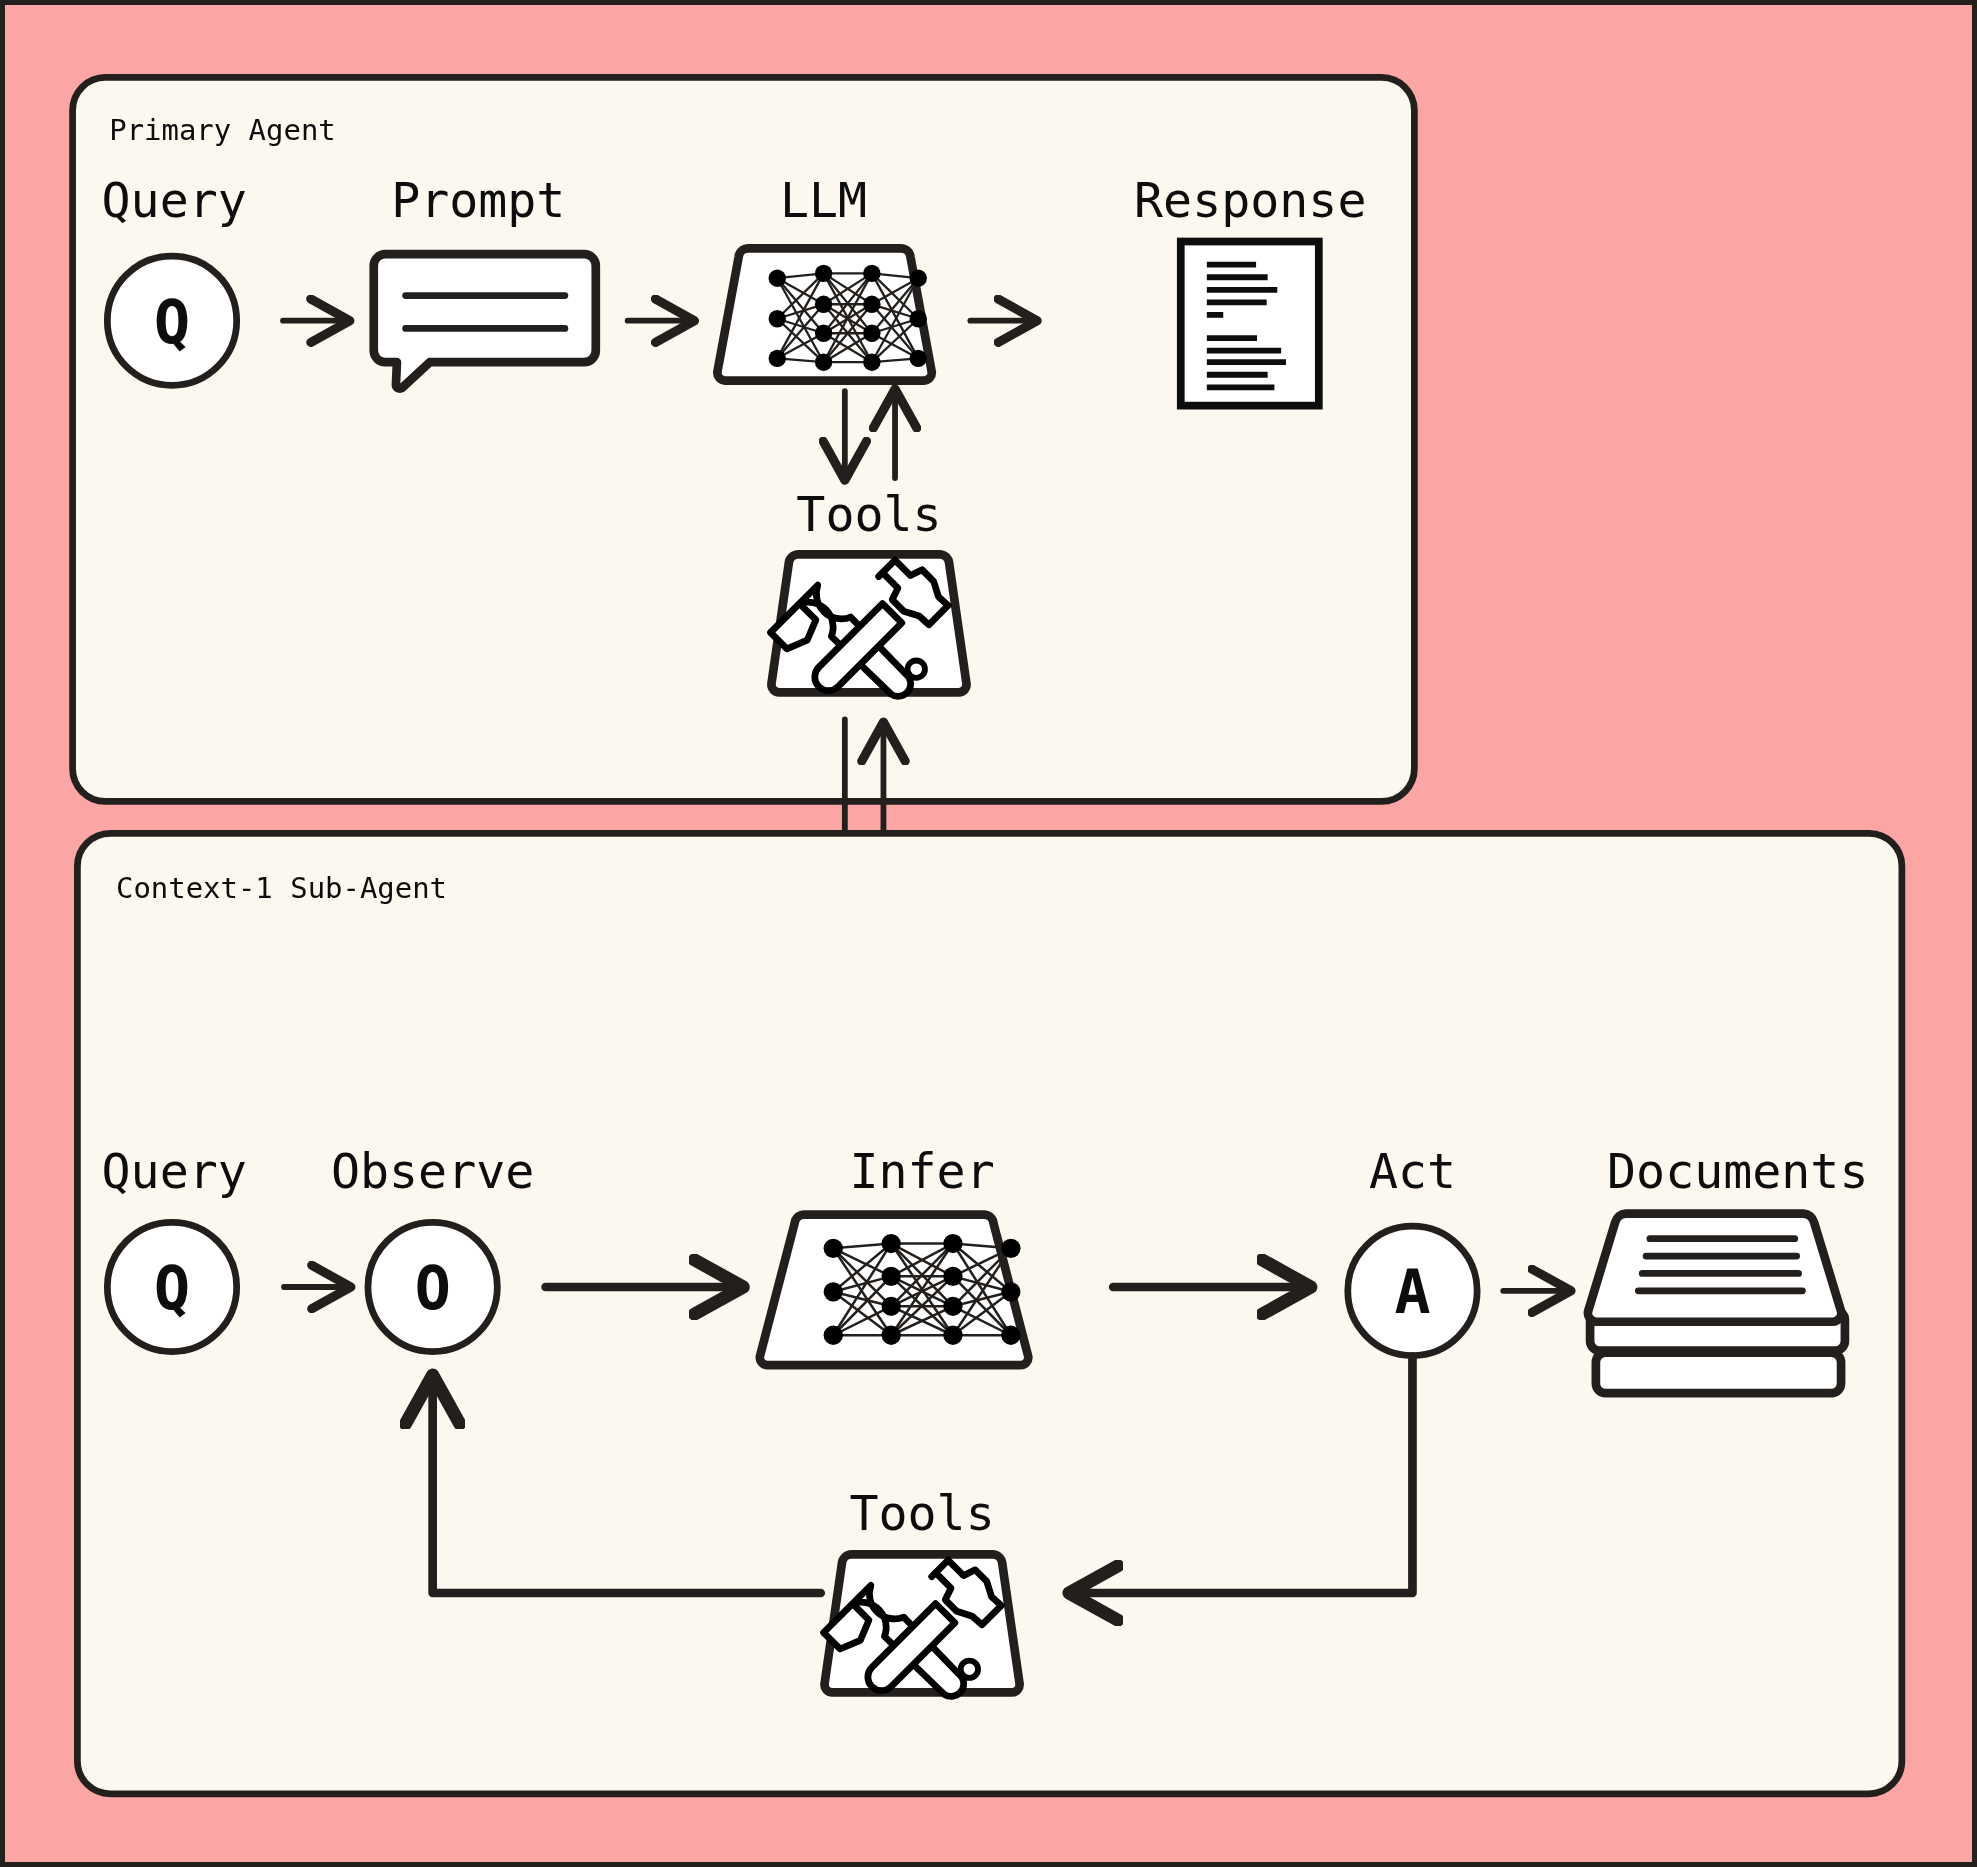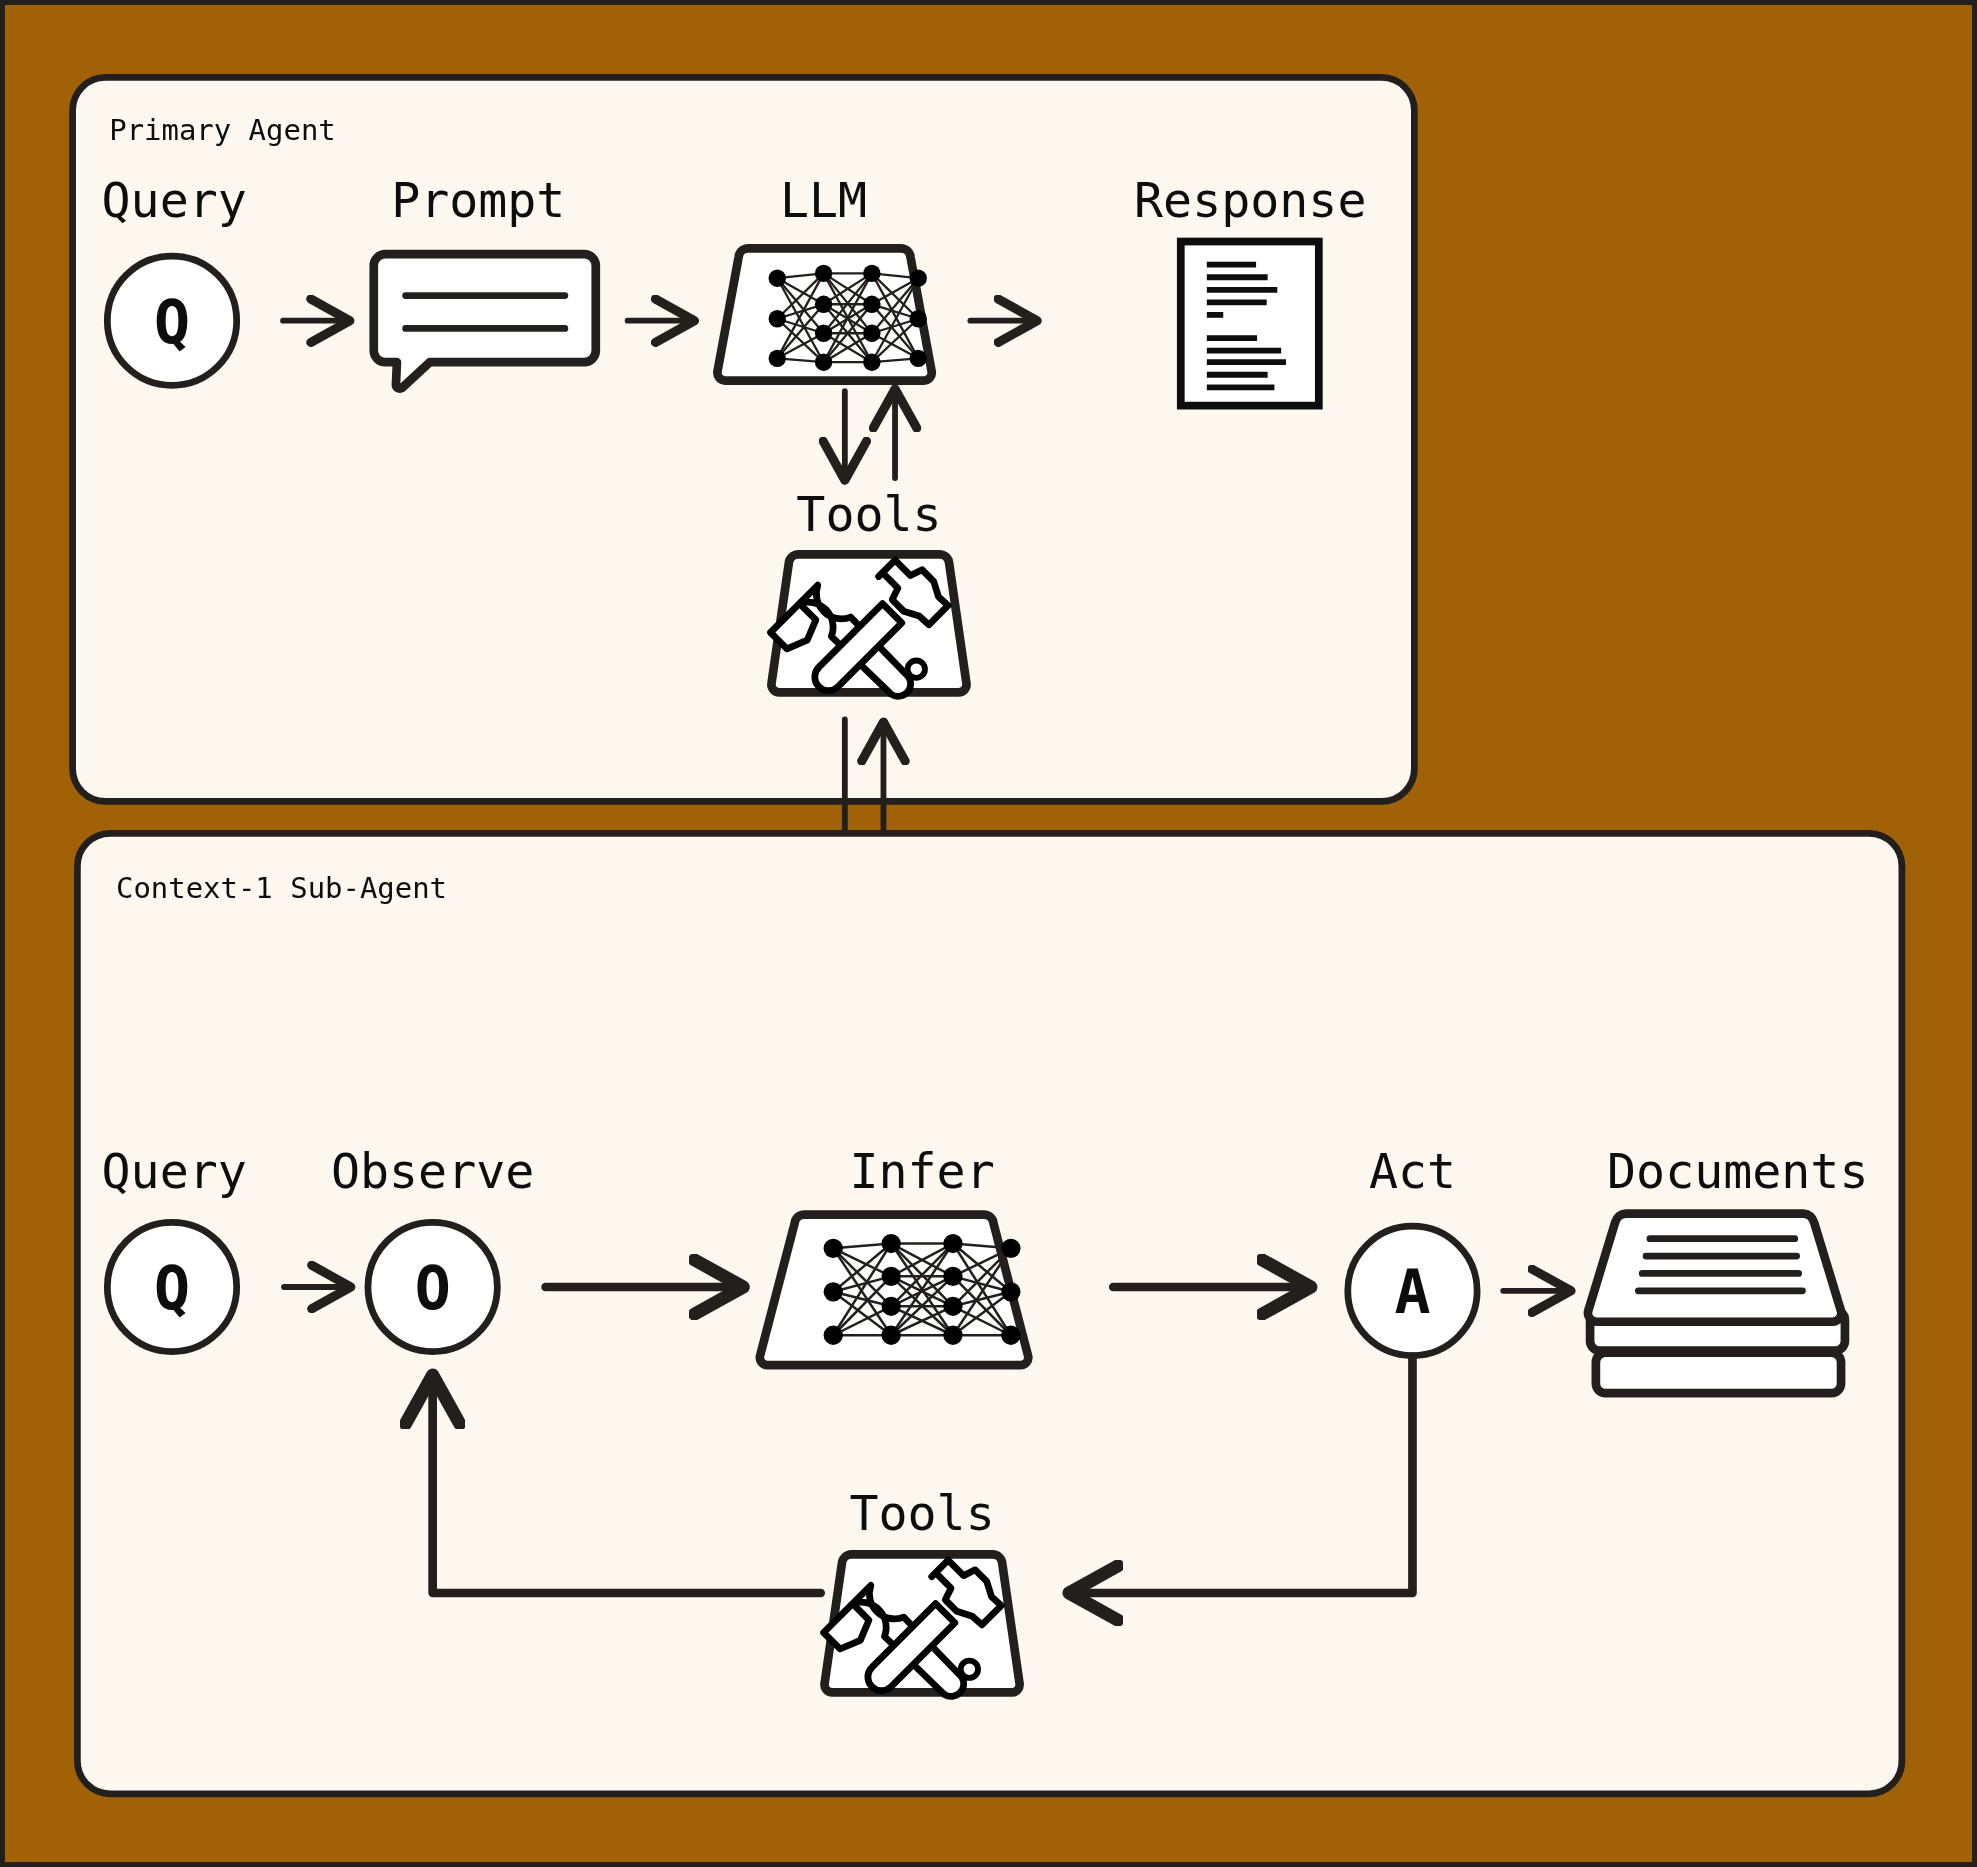--- a/index.html
+++ b/index.html
@@ -4,21 +4,21 @@
 <title>Agent Architecture Diagram</title>
 <style>
   html,body{margin:0;padding:0;background:#ffffff;}
   body{
     font-family:"DejaVu Sans Mono","Liberation Mono",monospace;
     color:#231f1c;
   }
   #root{
     position:relative;
     width:1977px;height:1867px;
-    background:#a16207;
+    background:#fca5a5;
     box-sizing:border-box;
     border:5.8px solid #231f1c;
     overflow:hidden;
   }
   svg#canvas{position:absolute;left:0;top:0;width:1977px;height:1867px;display:block;}
   .lbl{
     font-family:"DejaVu Sans Mono","Liberation Mono",monospace;
     fill:#0d0d0d;
   }
   .panel-title{font-size:30px;letter-spacing:0px;}

